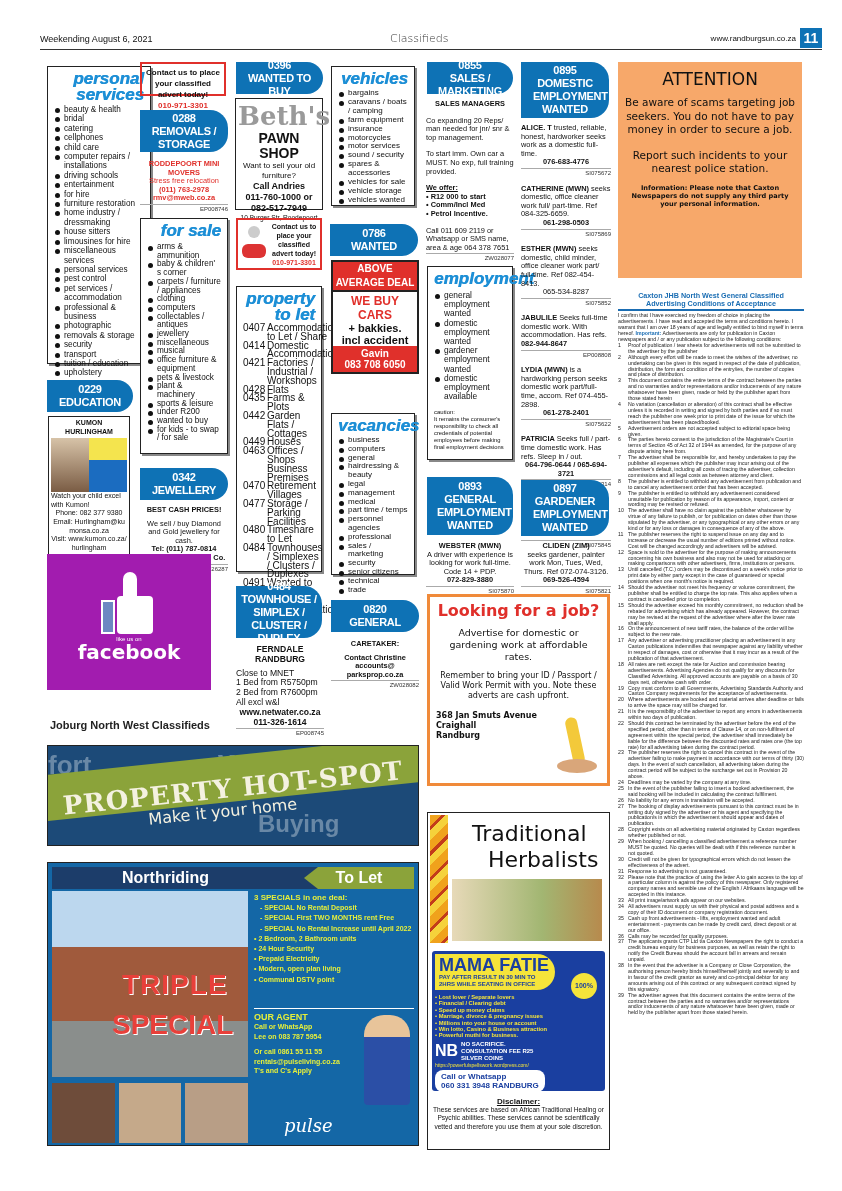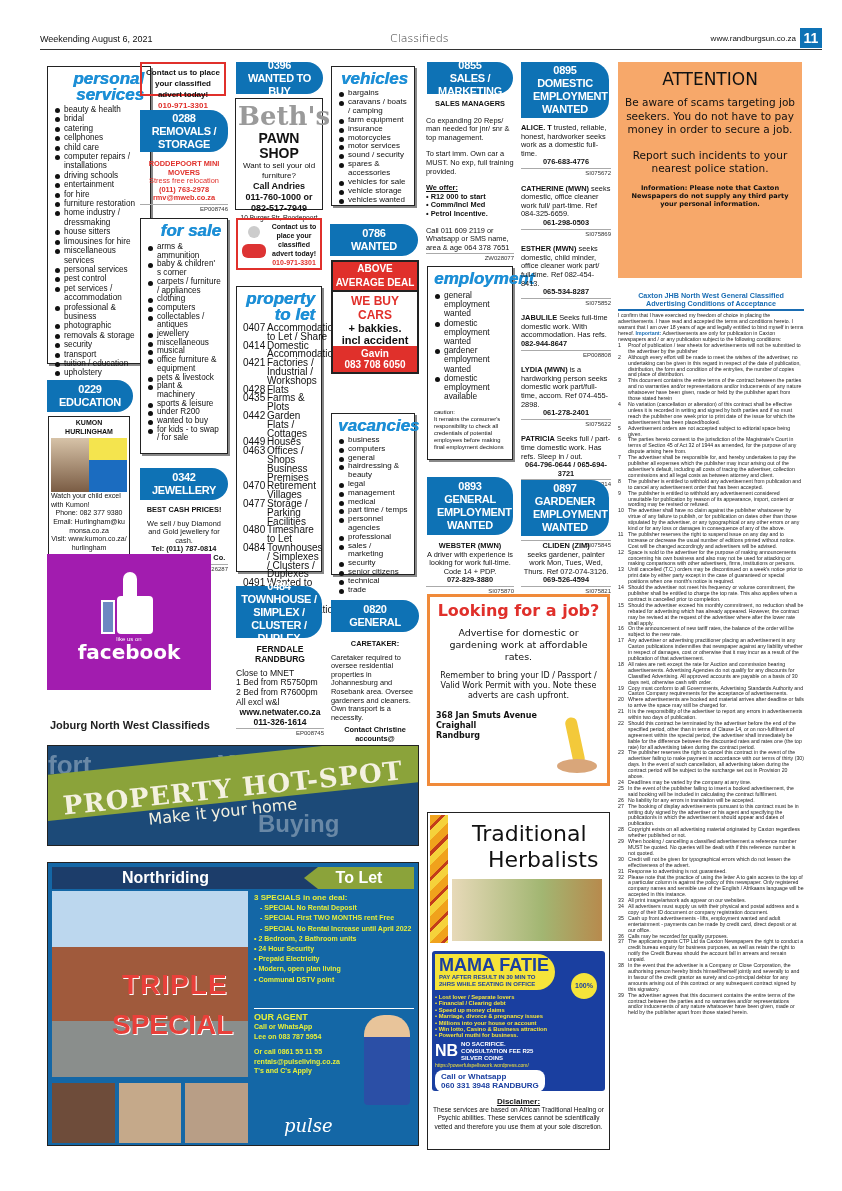--- a/index.html
+++ b/index.html
@@ -299,21 +299,20 @@
   <div class="ctr" style="font-weight:bold">www.netwater.co.za</div>
   <div class="ctr" style="font-weight:bold">011-326-1614</div>
   <div class="ref">EP008745</div>
 </div>
 <div class="abs tab" style="left:331px;top:600px;width:88px;height:32px">
   <div>0820</div>
   <div>GENERAL</div>
 </div>
 <div class="abs ad" style="left:331px;top:640px;width:88px">
   <div class="ctr" style="font-weight:bold;margin-bottom:5px">CARETAKER:</div>
-  <div>Caretaker required to oversee residential properties in Johannesburg and Rosebank area. Oversee gardeners and cleaners. Own transport is a necessity.</div>
   <div class="ctr" style="font-weight:bold;margin-top:4px">Contact Christine</div>
   <div class="ctr" style="font-weight:bold">accounts@</div>
   <div class="ctr" style="font-weight:bold">parksprop.co.za</div>
   <div class="ref">ZW028082</div>
 </div>
 
 <div class="abs tab" style="left:427px;top:62px;width:86px;height:32px">
   <div>0855</div>
   <div>SALES / MARKETING</div>
 </div>
@@ -363,21 +362,21 @@
       <div style="text-align: center; font-weight: bold;">076-683-4776</div>
       <div class="ref">SI075672</div>
     </div>
     <div style="margin-bottom: 7px;">
       <div><b>CATHERINE (MWN)</b> seeks domestic, office cleaner work full/ part-time. Ref 084-325-6659.</div>
       <div style="text-align: center; font-weight: bold;">061-298-0503</div>
       <div class="ref">SI075869</div>
     </div>
     <div style="margin-bottom: 7px;">
       <div><b>ESTHER (MWN)</b> seeks domestic, child minder, office cleaner work part/ full-time. Ref 082-454-8413.</div>
-      <div style="text-align: center; font-weight: bold;">065-534-8287</div>
+      <div style="text-align: center; font-weight: normal;">065-534-8287</div>
       <div class="ref">SI075852</div>
     </div>
     <div style="margin-bottom: 7px;">
       <div><b>JABULILE</b> Seeks full-time domestic work. With accommodation. Has refs.</div>
       <div style="font-weight: bold;">082-944-8647</div>
       <div class="ref">EP008808</div>
     </div>
     <div style="margin-bottom: 7px;">
       <div><b>LYDIA (MWN)</b> is a hardworking person seeks domestic work part/full-time, accom. Ref 074-455-2898.</div>
       <div style="text-align: center; font-weight: bold;">061-278-2401</div>

